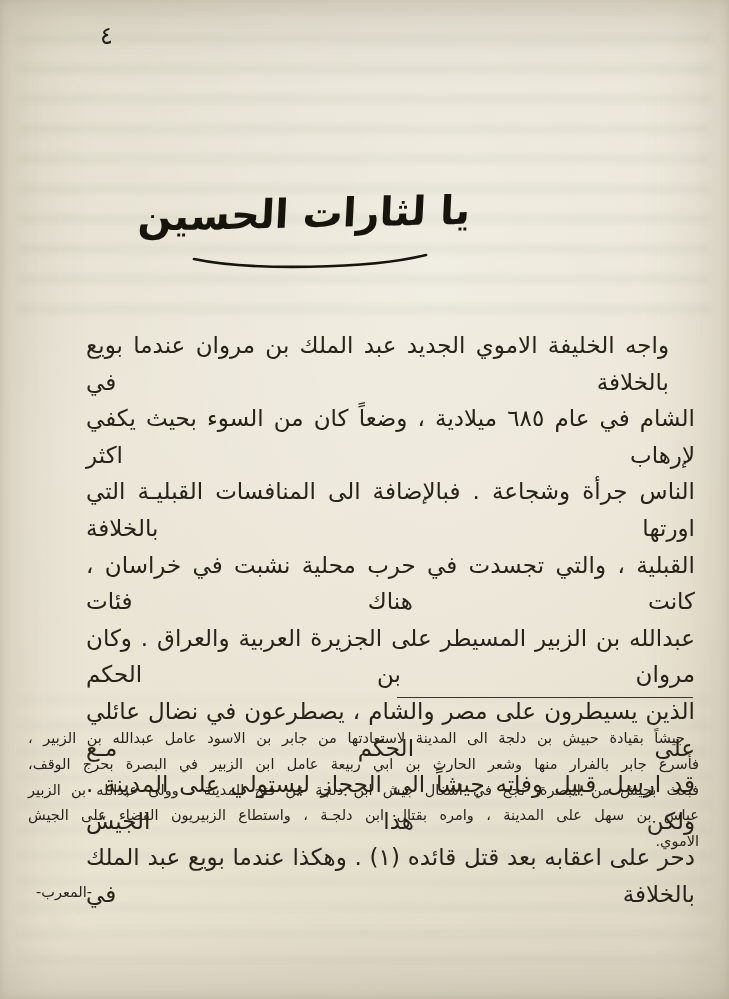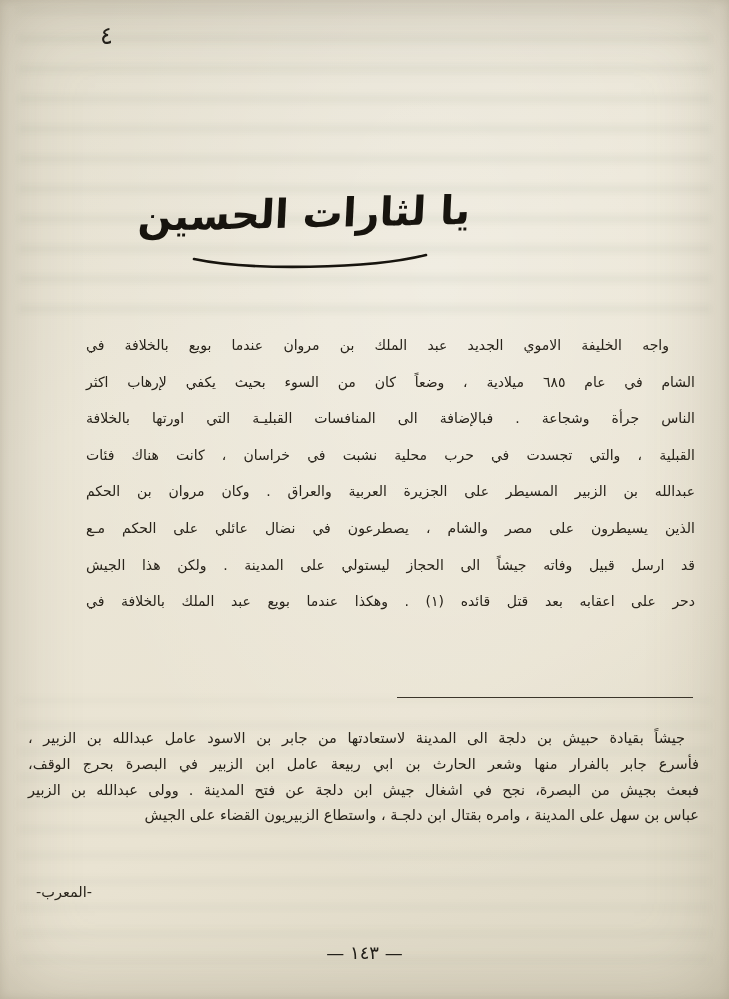--- a/index.html
+++ b/index.html
@@ -63,21 +63,21 @@
     position: absolute;
     top: 252px;
     left: 188px;
     pointer-events: none;
   }
   .body-text {
     position: absolute;
     top: 327px;
     right: 34px;
     left: 86px;
-    font-size: 14px;
+    font-size: 23px;
   }
   .body-text .line {
     line-height: 36.6px;
     text-align: justify;
     text-align-last: justify;
     white-space: normal;
   }
   .body-text .line:first-child { padding-right: 26px; }
   .footnote-rule {
     position: absolute;
@@ -146,19 +146,19 @@
       <div class="line">دحر على اعقابه بعد قتل قائده (١) . وهكذا عندما بويع عبد الملك بالخلافة في</div>
     </div>
 
   <hr class="footnote-rule">
 
   <div class="footnote">
       <div class="line">جيشاً بقيادة حبيش بن دلجة الى المدينة لاستعادتها من جابر بن الاسود عامل عبدالله بن الزبير ،</div>
       <div class="line">فأسرع جابر بالفرار منها وشعر الحارث بن ابي ربيعة عامل ابن الزبير في البصرة بحرج الوقف،</div>
       <div class="line">فبعث بجيش من البصرة، نجح في اشغال جيش ابن دلجة عن فتح المدينة . وولى عبدالله بن الزبير</div>
       <div class="line">عباس بن سهل على المدينة ، وامره بقتال ابن دلجـة ، واستطاع الزبيريون القضاء على الجيش</div>
+      <div class="line">الاموي.</div>
     </div>
 
   <div class="translator-note">-المعرب-</div>
 
-  <div class="page-number">— ١٤٣ —</div>
 
 </div>
 
 </body></html>

